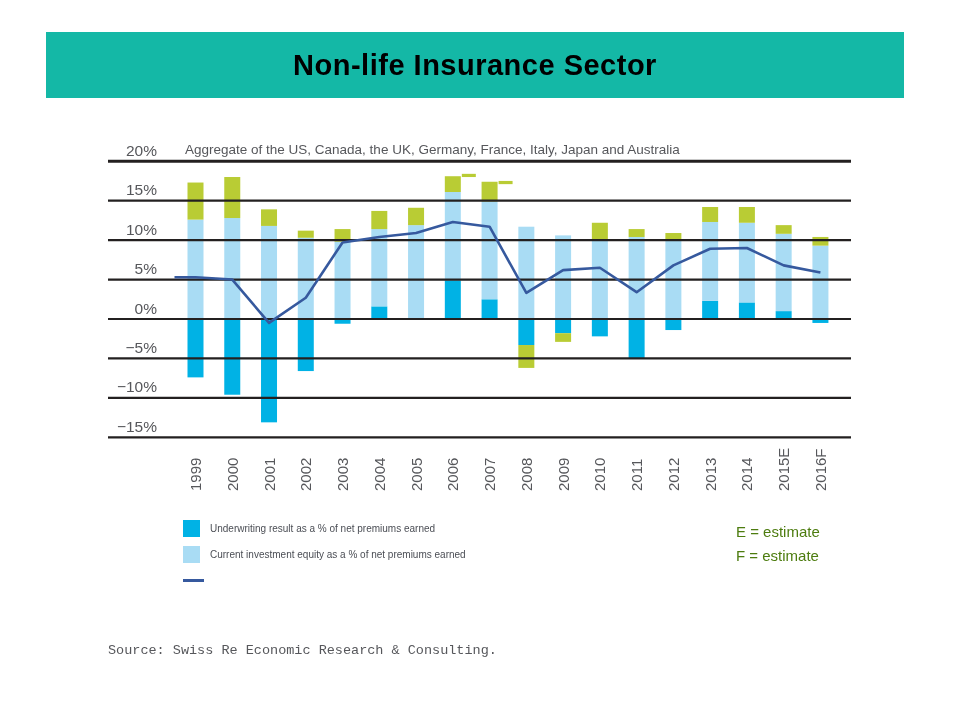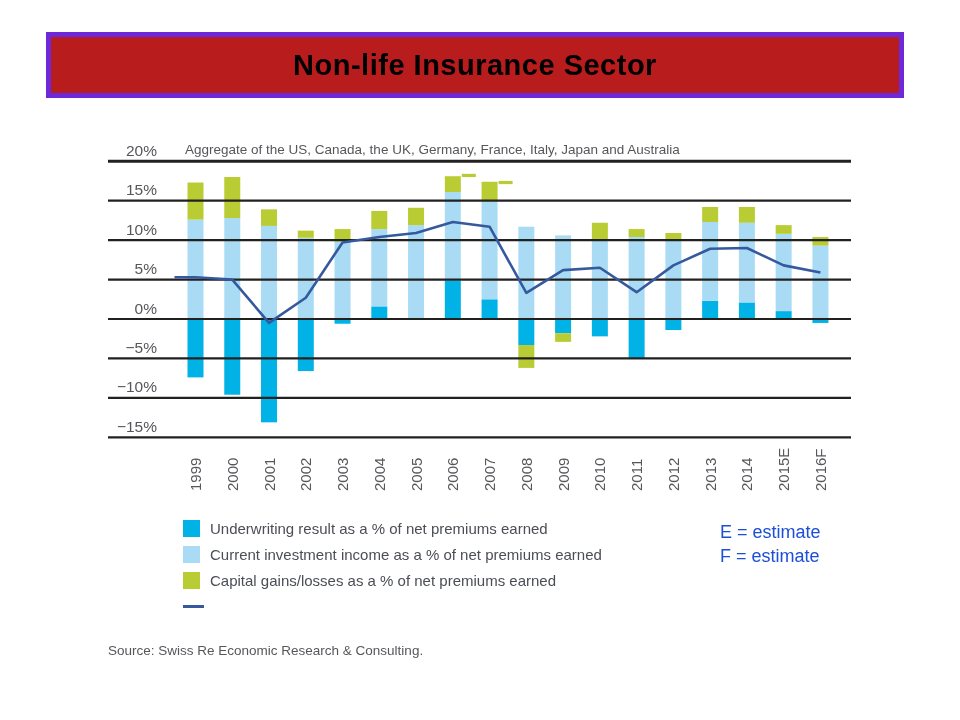--- a/index.html
+++ b/index.html
@@ -1,37 +1,37 @@
 <!DOCTYPE html>
 <html><head>
 <meta charset="utf-8">
 <style>
   html, body { margin: 0; padding: 0; background: #ffffff; }
   body { width: 960px; height: 720px; font-family: "Liberation Sans", sans-serif; }
   .slide { position: relative; width: 960px; height: 720px; background: #ffffff; overflow: hidden; }
 
   .title-box {
     position: absolute; left: 46px; top: 32px; width: 858px; height: 66px;
-    box-sizing: border-box; border: 5px solid #6d28d9; background: #b91c1c;
+    box-sizing: border-box; border: 5px solid #14b8a6; background: #14b8a6;
     display: flex; align-items: center; justify-content: center;
   }
   .title-box h1 {
     margin: 0; font-size: 29px; font-weight: bold; color: #000000; letter-spacing: 0.5px;
   }
 
   svg.chart { position: absolute; left: 0; top: 0; }
 
   .legend { position: absolute; left: 183px; top: 520px; }
   .legend-row { display: flex; align-items: flex-start; margin-bottom: 9px; }
   .swatch { width: 17px; height: 17px; margin-right: 10px; flex: 0 0 auto; }
   .swatch.line-swatch { width: 21px; height: 3px; margin-top: 7px; margin-right: 6px; }
-  .legend-label { font-size: 15px; line-height: 17px; color: #4b4e55; }
+  .legend-label { font-size: 10px; line-height: 17px; color: #4b4e55; }
 
-  .notes { position: absolute; left: 720px; top: 520px; font-size: 18px; line-height: 24px; color: #1d4ed8; }
-  .source { position: absolute; left: 108px; top: 643px; font-size: 13.5px; color: #56575b; }
+  .notes { position: absolute; left: 736px; top: 520px; font-size: 15px; line-height: 24px; color: #4d7c0f; }
+  .source { position: absolute; left: 108px; top: 643px; font-size: 13.5px; color: #56575b; font-family: Liberation Mono, monospace; }
 </style>
 </head>
 <body>
 
 <div class="slide">
 
   <div class="title-box">
     <h1>Non-life Insurance Sector</h1>
   </div>
 
@@ -129,25 +129,21 @@
       <text transform="translate(825.92,491) rotate(-90)" text-anchor="start" font-size="15" fill="#56575b">2016F</text>
     </svg>
 
   <div class="legend">
       <div class="legend-row">
         <span class="swatch" style="background: rgb(0, 178, 229);"></span>
         <span class="legend-label">Underwriting result as a % of net premiums earned</span>
       </div>
       <div class="legend-row">
         <span class="swatch" style="background: rgb(169, 220, 244);"></span>
-        <span class="legend-label">Current investment income as a % of net premiums earned</span>
-      </div>
-      <div class="legend-row">
-        <span class="swatch" style="background: rgb(185, 204, 52);"></span>
-        <span class="legend-label">Capital gains/losses as a % of net premiums earned</span>
+        <span class="legend-label">Current investment equity as a % of net premiums earned</span>
       </div>
       <div class="legend-row">
         <span class="swatch line-swatch" style="background: rgb(54, 89, 158);"></span>
       </div>
     </div>
 
   <div class="notes">
     <div>E = estimate</div>
     <div>F = estimate</div>
   </div>

